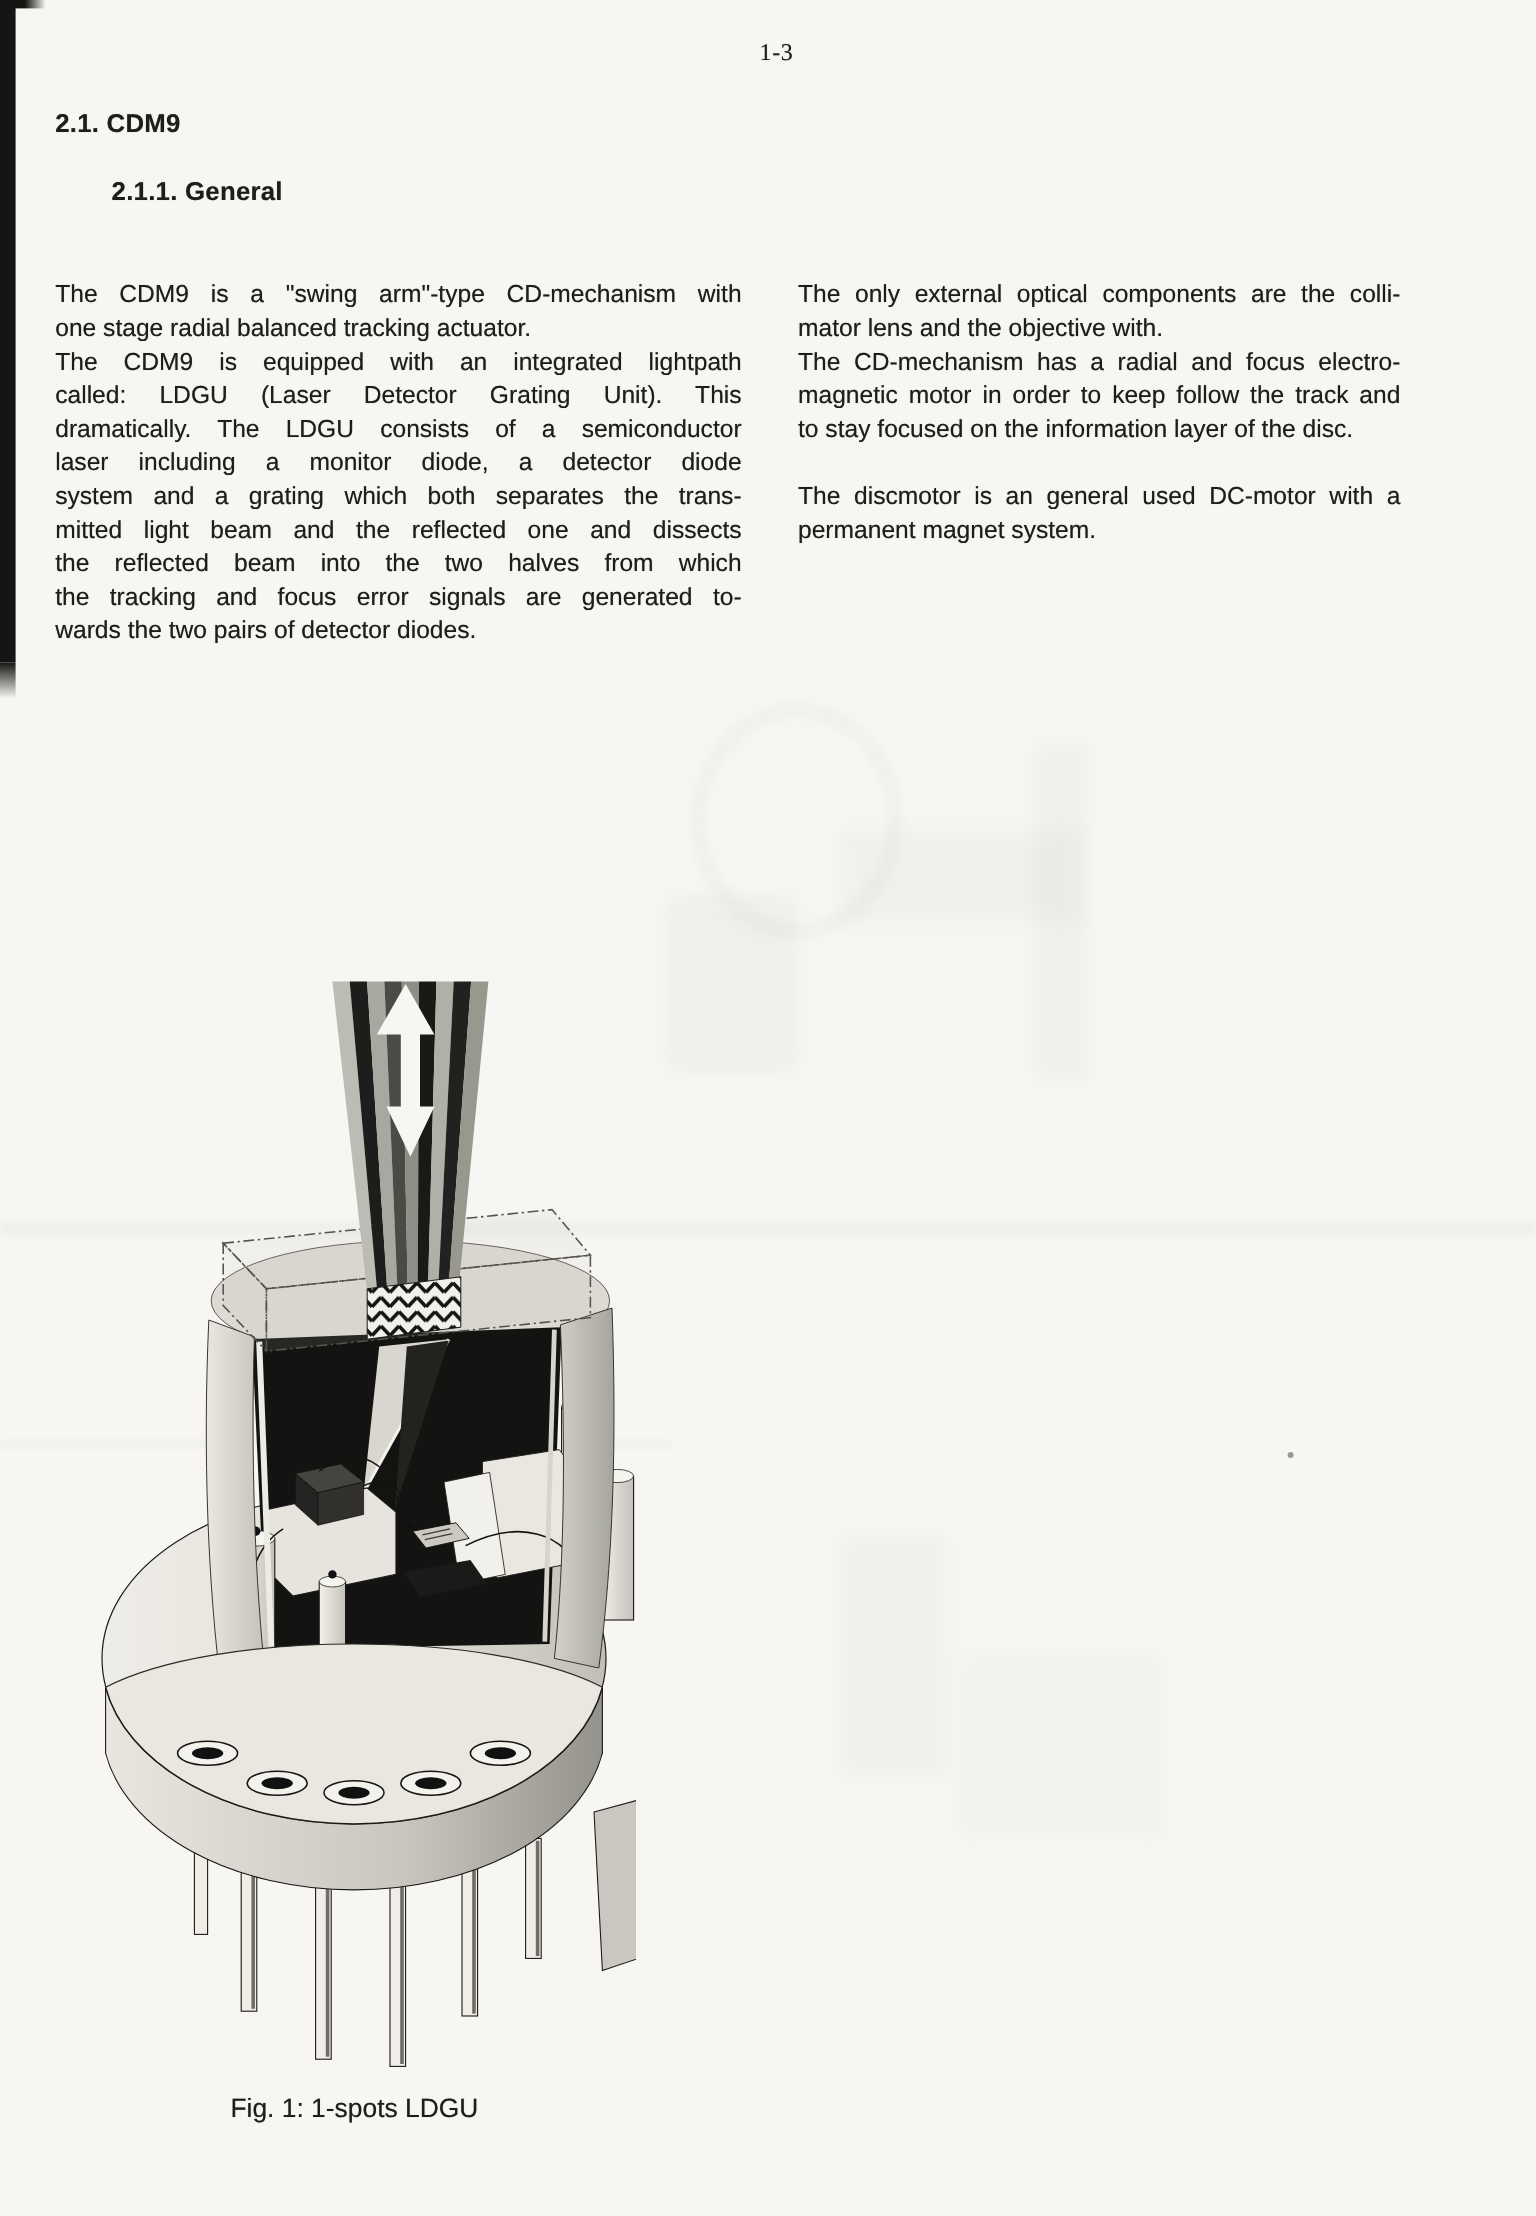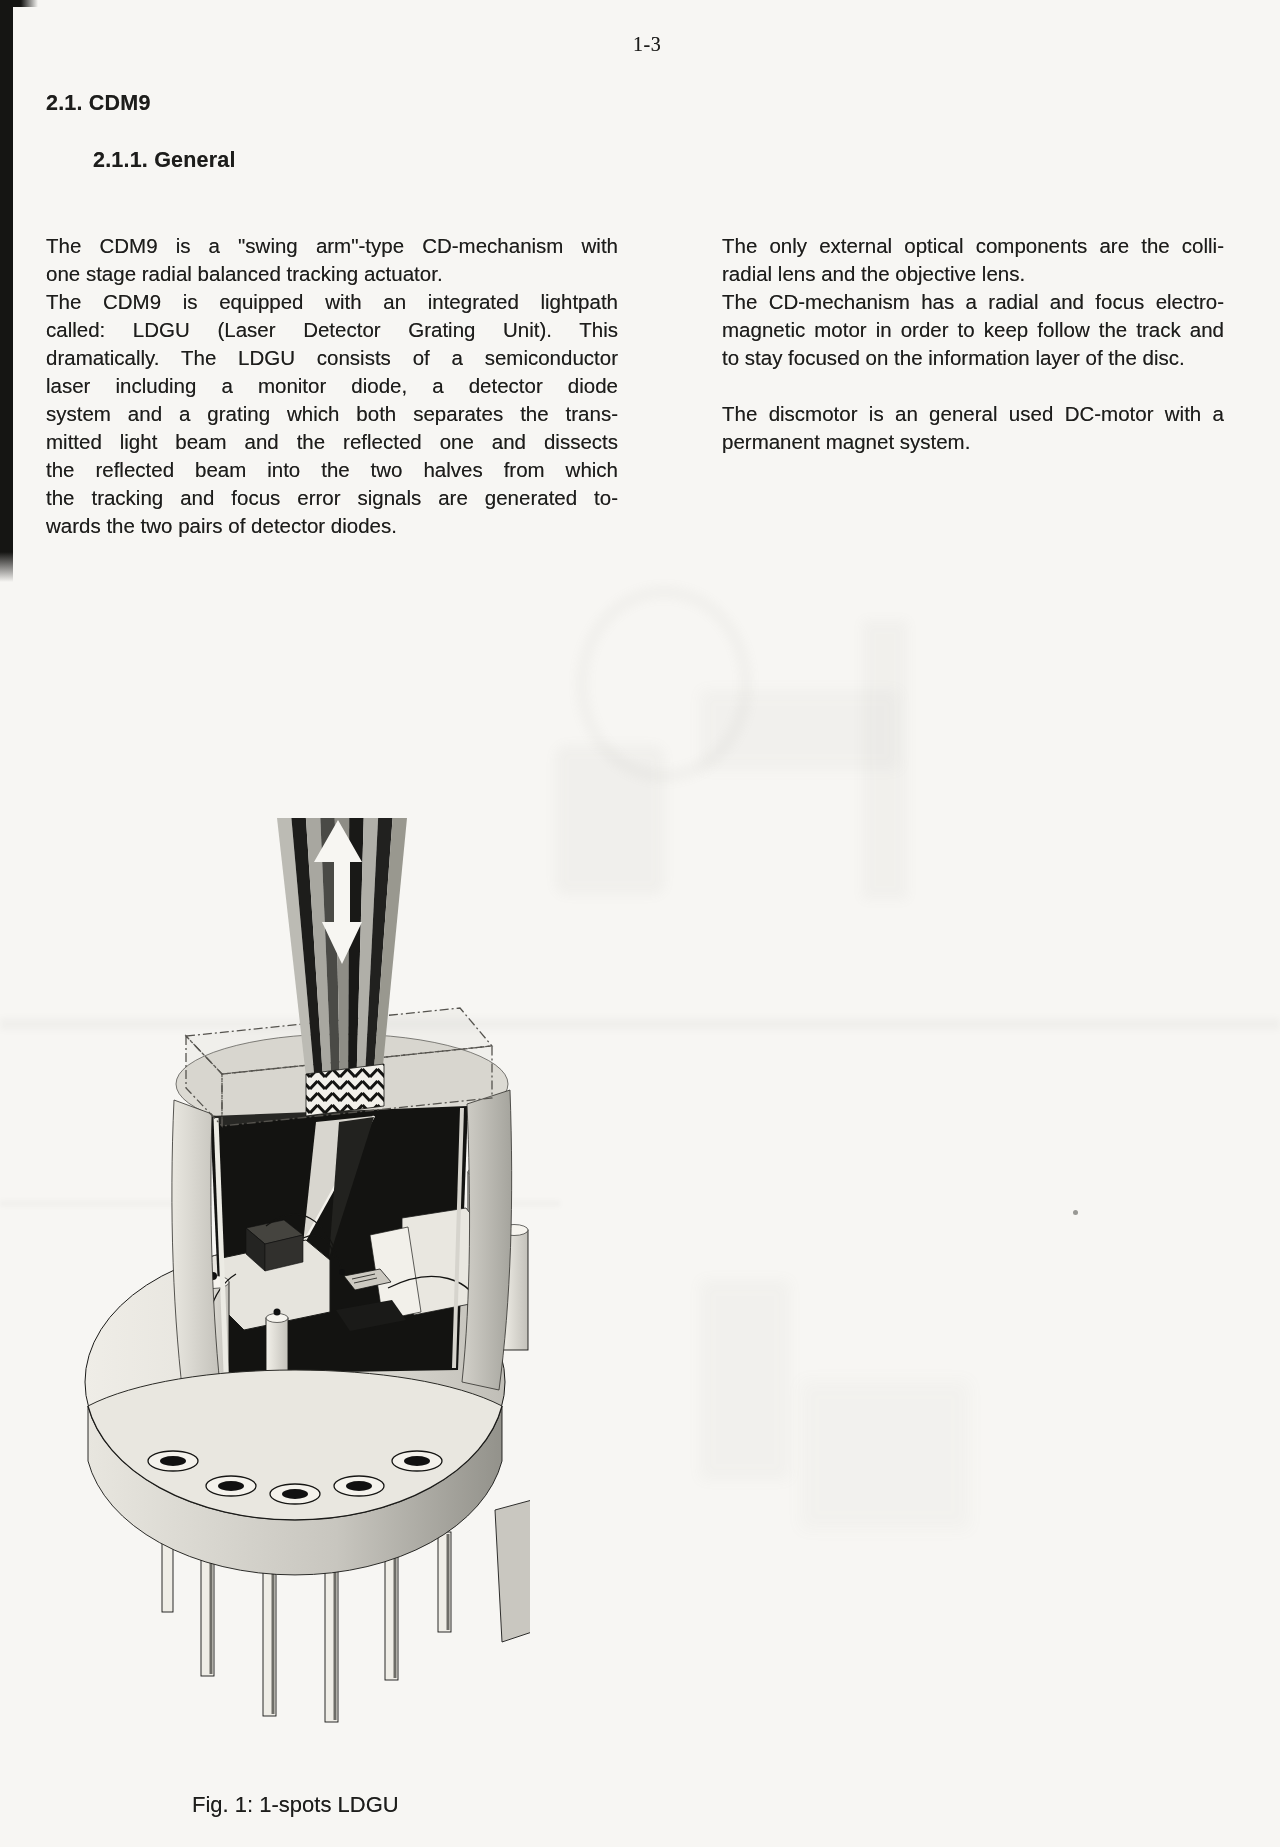--- a/index.html
+++ b/index.html
@@ -53,23 +53,23 @@
       <div class="tline just">The CDM9 is equipped with an integrated lightpath</div>
       <div class="tline just">called: LDGU (Laser Detector Grating Unit). This</div>
       <div class="tline just">dramatically. The LDGU consists of a semiconductor</div>
       <div class="tline just">laser including a monitor diode, a detector diode</div>
       <div class="tline just">system and a grating which both separates the trans-</div>
       <div class="tline just">mitted light beam and the reflected one and dissects</div>
       <div class="tline just">the reflected beam into the two halves from which</div>
       <div class="tline just">the tracking and focus error signals are generated to-</div>
       <div class="tline">wards the two pairs of detector diodes.</div>
     </div>
-  <div class="txt col" style="left:722px;top:232px;width:502px;">
+  <div class="txt col" style="left:665px;top:232px;width:502px;">
       <div class="tline just">The only external optical components are the colli-</div>
-      <div class="tline">radial lens and the objective lens.</div>
+      <div class="tline">mator lens and the objective with.</div>
       <div class="tline just">The CD-mechanism has a radial and focus electro-</div>
       <div class="tline just">magnetic motor in order to keep follow the track and</div>
       <div class="tline">to stay focused on the information layer of the disc.</div>
       <div class="tline blank">&nbsp;</div>
       <div class="tline just">The discmotor is an general used DC-motor with a</div>
       <div class="tline">permanent magnet system.</div>
     </div>
 
   <svg style="left:70px;top:670px;" width="460" height="1090" viewBox="0 0 460 1090">
     <defs>
@@ -213,14 +213,14 @@
     </g>
 
     <g>
       <polygon points="236,404 314,394 314,436 236,446" fill="#f2f0ea"></polygon>
       <polygon points="236,404 314,394 314,436 236,446" fill="url(#chevron)" stroke="#141412" stroke-width="0.8"></polygon>
     </g>
 
     <polygon points="268,150 292,192 280,192 280,252 292,252 272,294 252,252 264,252 264,192 244,192" fill="#f7f6f2"></polygon>
   </svg>
 
-  <div class="txt caption" style="left:192px;top:1744px;margin-top:48px;">Fig. 1: 1-spots LDGU</div>
+  <div class="txt caption" style="left:192px;top:1744px;">Fig. 1: 1-spots LDGU</div>
 </div>
 
 </body></html>

